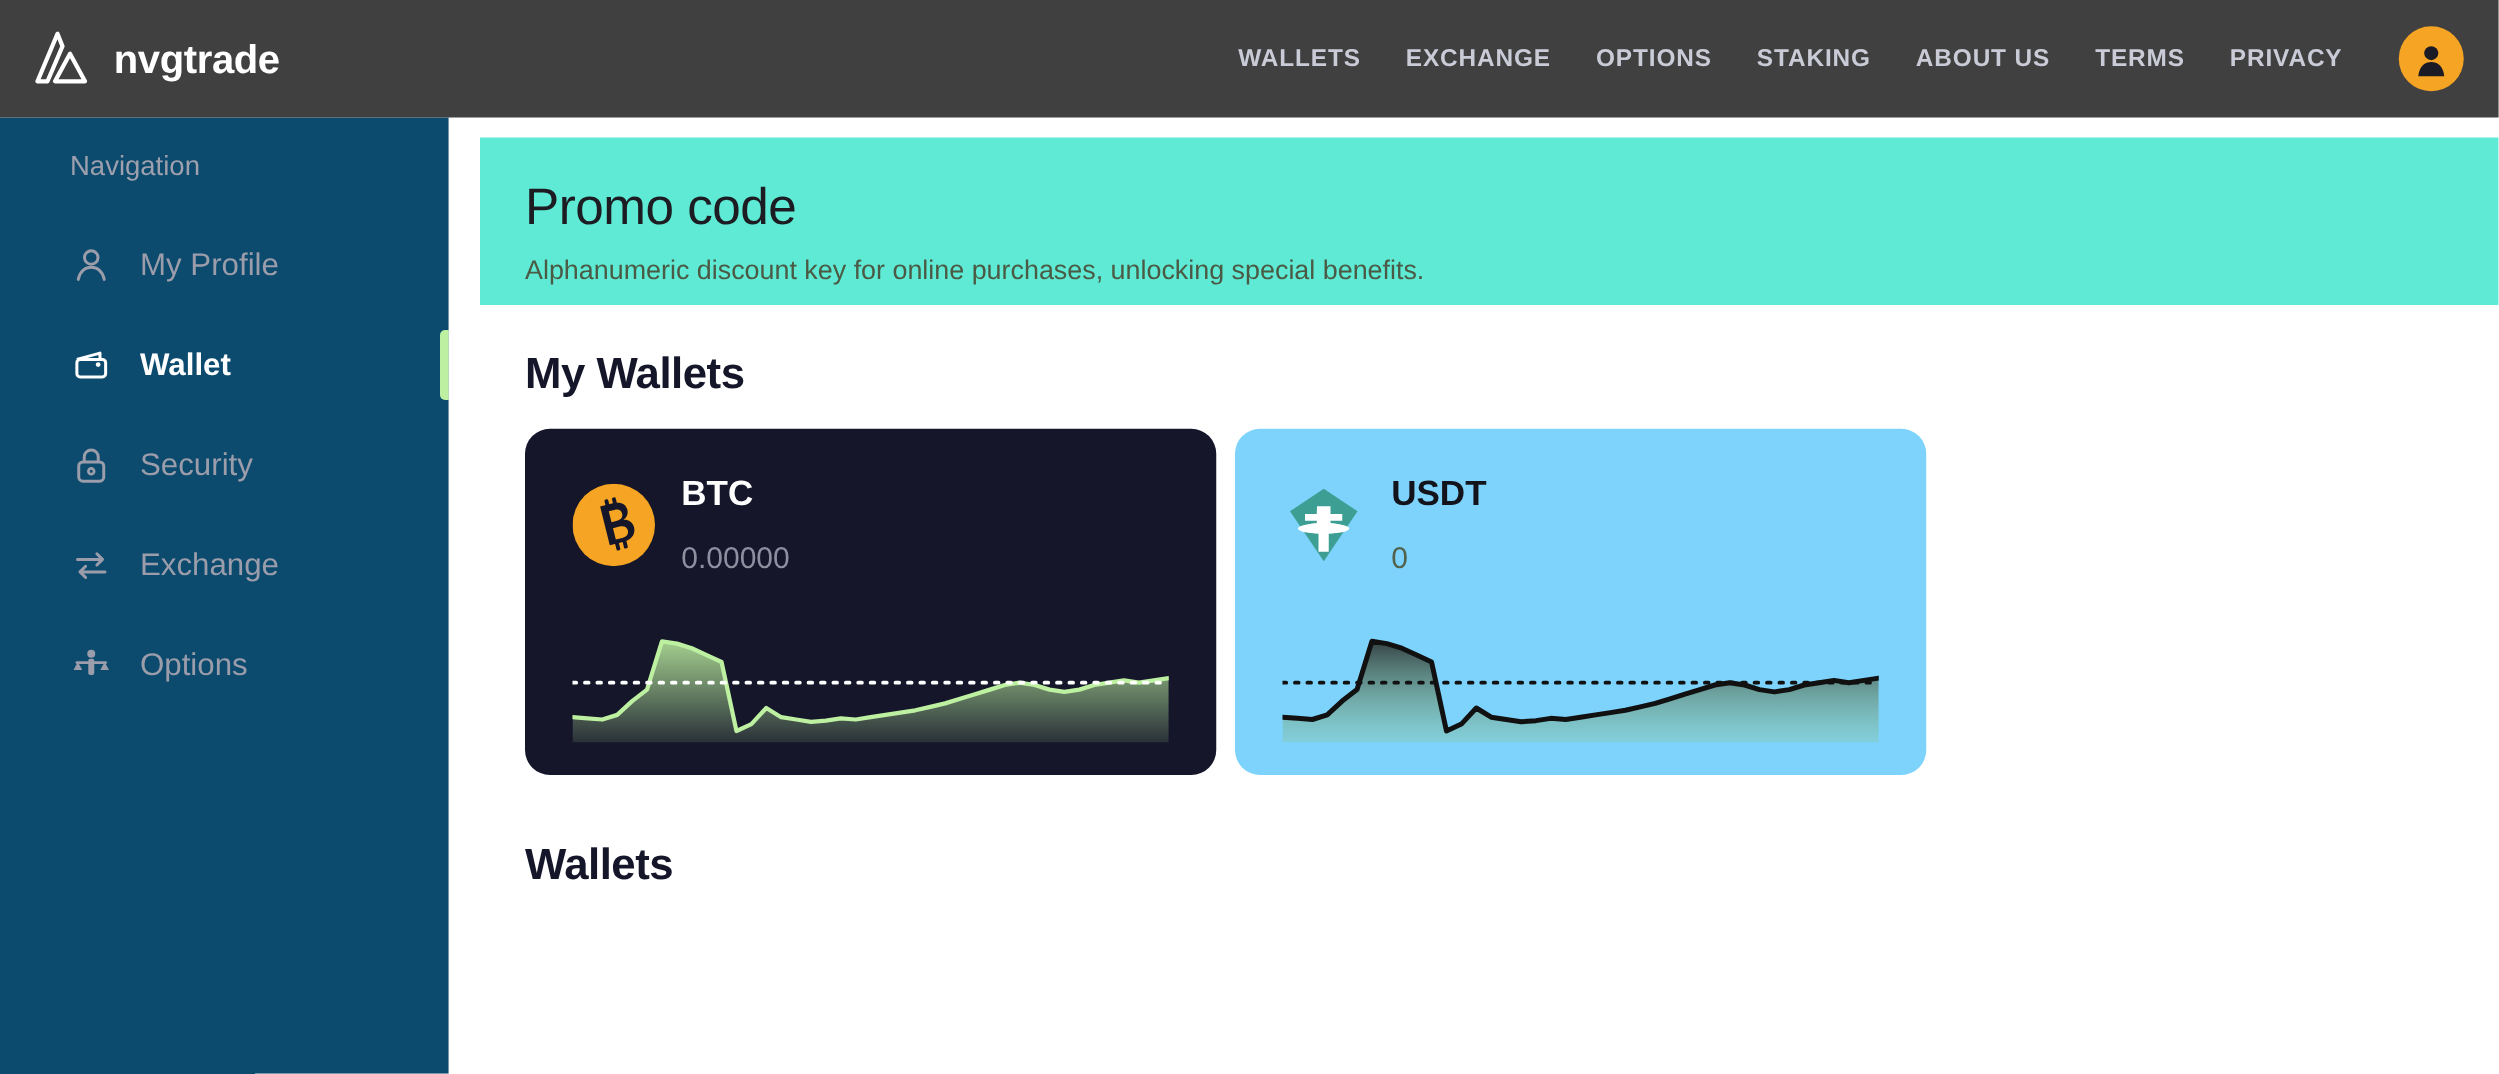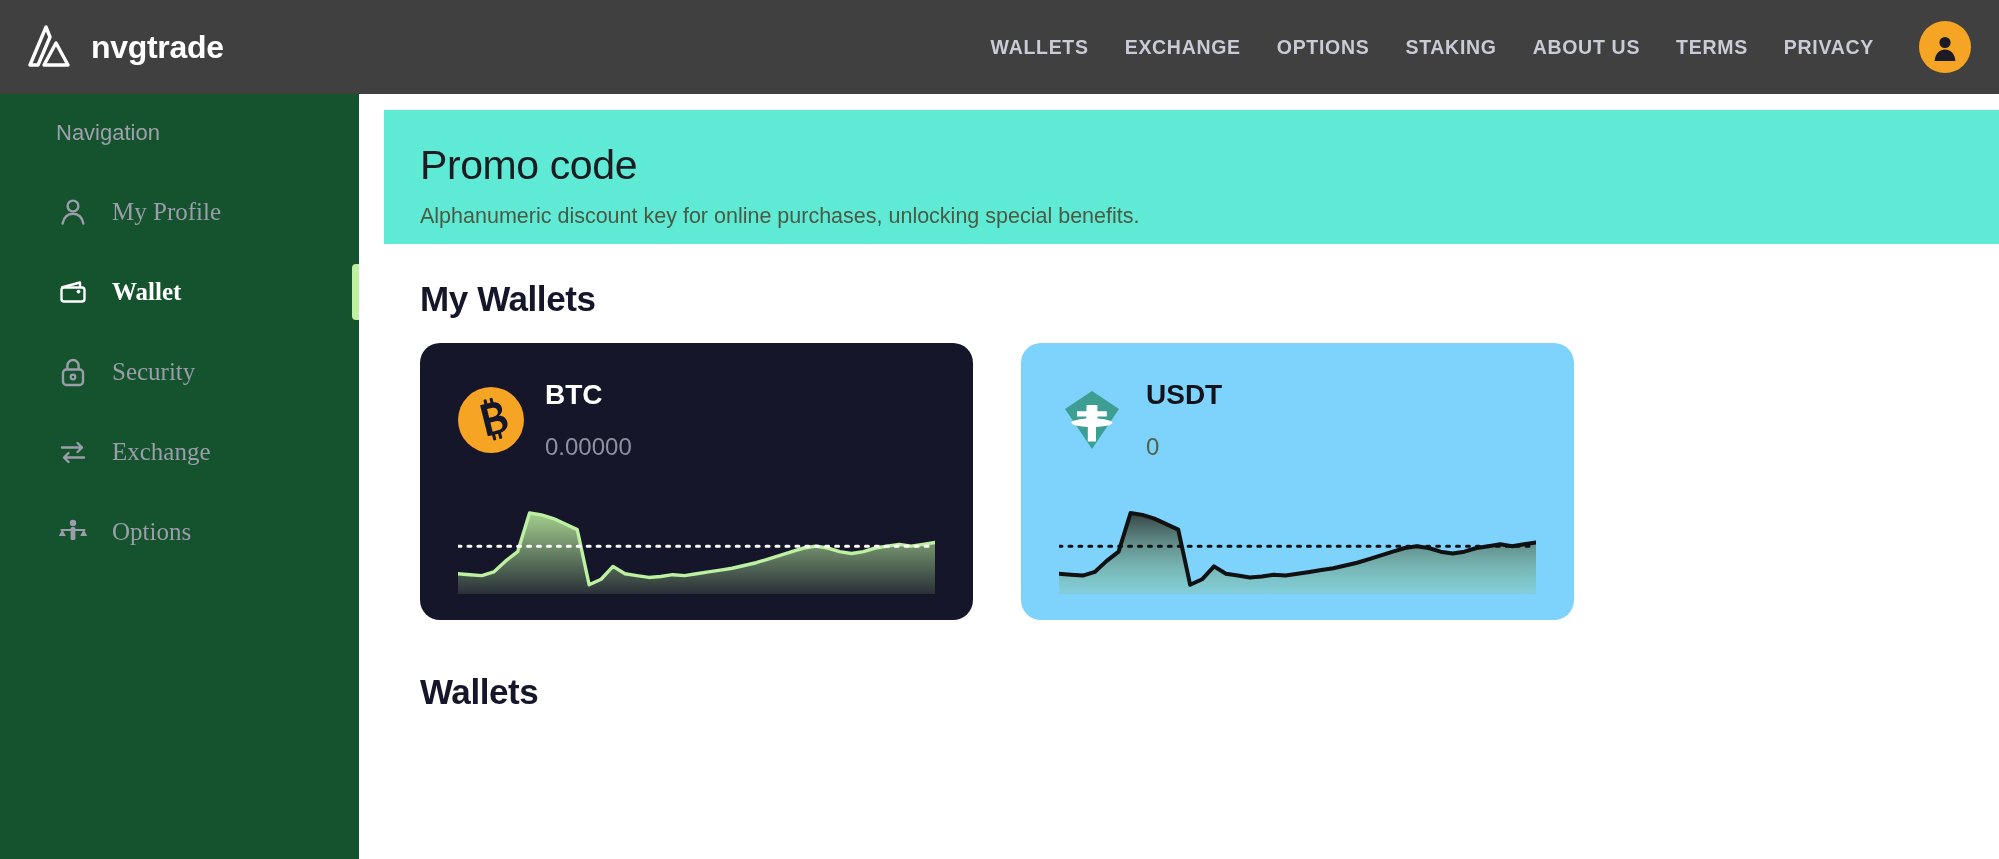--- a/index.html
+++ b/index.html
@@ -34,34 +34,33 @@
     background:#f5a423; display:flex; align-items:center; justify-content:center;
     flex:0 0 52px;
   }
 
   
   .body-row { flex:1 1 auto; display:flex; min-height:0; }
 
   
   .sidebar {
     width:359px; flex:0 0 359px;
-    background:#14532d;
+    background:#0c4a6e;
     padding-top:26px;
     position:relative;
   }
   .nav-heading {
     color:#9ea0ad; font-size:22px; font-weight:400;
     padding:0 0 0 56px; margin-bottom:34px;
   }
   .nav-item {
     display:flex; align-items:center; gap:22px;
     height:64px; padding-left:56px;
     position:relative; cursor:pointer;
     margin-bottom:16px;
-    font-family:Liberation Serif, serif;
   }
   .nav-item .nav-icon { width:34px; height:34px; flex:0 0 34px; display:flex; align-items:center; justify-content:center; }
   .nav-item .nav-label { font-size:25px; color:#9b9dab; font-weight:400; white-space:nowrap; }
   .nav-item.active .nav-label { color:#ffffff; font-weight:700; }
   .nav-item.active .rail {
     position:absolute; right:0; top:4px; bottom:4px; width:7px;
     background:#bdf0a0; border-radius:4px 0 0 4px;
   }
 
   
@@ -76,21 +75,21 @@
     display:flex; flex-direction:column; justify-content:center;
   }
   .promo-title { font-size:41px; font-weight:400; color:#1c1c22; letter-spacing:-0.4px; line-height:1.1; }
   .promo-sub { font-size:21.5px; color:#4b5a44; margin-top:16px; }
 
   .section-title {
     font-size:35px; font-weight:700; color:#15162a;
     margin:35px 0 0 36px; letter-spacing:-0.4px;
   }
 
-  .cards { display:flex; gap:48px; margin:24px 0 0 36px; }
+  .cards { display:flex; gap:15px; margin:24px 0 0 36px; }
   .card {
     width:553px; height:277px; border-radius:20px;
     position:relative; overflow:hidden;
     padding:36px 0 0 38px;
   }
   .card.dark { background:#15162a; }
   .card.light { background:#7dd3fc; }
   .card-head { display:flex; align-items:center; gap:21px; }
   .coin-icon { width:66px; height:66px; flex:0 0 66px; }
   .coin-name { font-size:28px; font-weight:700; line-height:1.15; }

